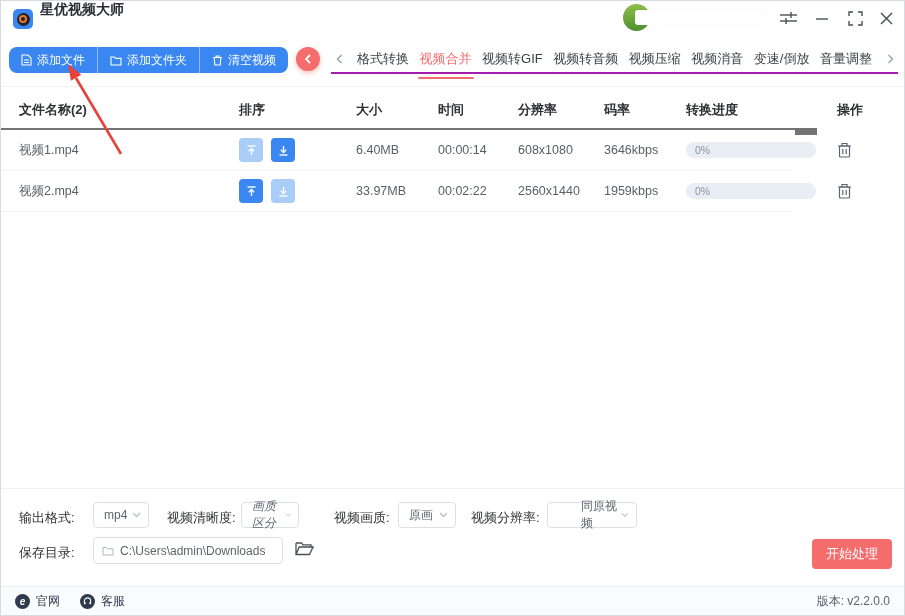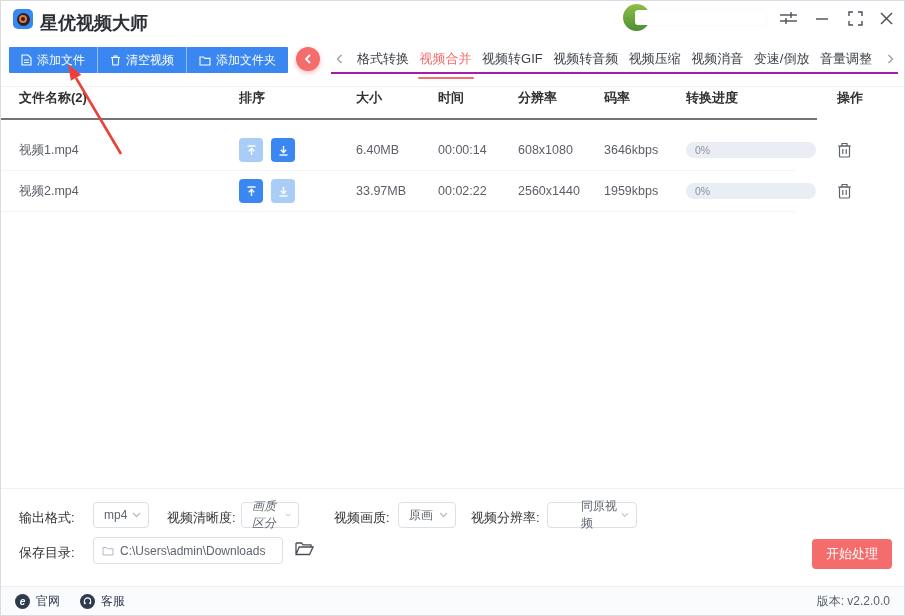--- a/index.html
+++ b/index.html
@@ -7,32 +7,32 @@
   .window { position:relative; width:905px; height:616px; background:#fff;
             border:1px solid #d8dbe0; overflow:hidden; }
 
   
   .titlebar { position:absolute; top:0; left:0; right:0; height:40px; background:#fff; }
   .logo { position:absolute; left:12px; top:8px; width:20px; height:20px; border-radius:5px;
           background:#3a87f2; display:flex; align-items:center; justify-content:center; }
   .lens { width:13px; height:13px; border-radius:50%; background:#1e2530; position:relative; }
   .lens::after { content:''; position:absolute; inset:2.5px; border-radius:50%;
                  border:2px solid #f0762b; background:#1e2530; }
-  .app-title { position:absolute; left:39px; top:10px; font-size:18px; font-weight:bold; color:#2a2e35; }
+  .app-title { position:absolute; left:39px; top:0; font-size:14px; font-weight:bold; color:#2a2e35; }
   .avatar { position:absolute; left:622px; top:3px; width:27px; height:27px; border-radius:50%;
             background:linear-gradient(#8fbf46,#4c8f33); }
   .redact { position:absolute; left:634px; top:9px; width:132px; height:15px; background:#fff;
             border-radius:3px; box-shadow:0 0 3px rgba(0,0,0,0.05); }
   .winbtn { position:absolute; top:6px; width:22px; height:22px; display:flex;
             align-items:center; justify-content:center; color:#4a4f57; cursor:pointer; }
   .winbtn svg { display:block; }
 
   
   .btn-group { position:absolute; left:8px; top:46px; height:26px; display:flex;
-               background:#3a87f2; border-radius:1px; overflow:hidden; }
+               background:#3a87f2; border-radius:8px; overflow:hidden; }
   .tb-btn { display:flex; align-items:center; gap:5px; padding:0 12px; color:#fff;
             font-size:12px; border-right:1px solid rgba(255,255,255,0.45); cursor:pointer; }
   .tb-btn:last-child { border-right:none; }
   .back-circle { position:absolute; left:295px; top:46px; width:24px; height:24px; border-radius:50%;
                  background:#f56c6c; box-shadow:0 2px 5px rgba(245,108,108,0.45);
                  display:flex; align-items:center; justify-content:center; cursor:pointer; }
   .tabbar { position:absolute; left:330px; top:45px; width:567px; height:28px; display:flex;
             align-items:center; border-bottom:2px solid #a21caf; }
   .tab-chevron { width:16px; display:flex; align-items:center; justify-content:center; color:#9aa0a8; cursor:pointer; }
   .tabs { display:flex; flex:1; justify-content:space-between; padding:0 8px; }
@@ -41,22 +41,22 @@
   .tab.active::after { content:''; position:absolute; left:0; right:0; bottom:-6px; height:2px;
                        background:#f56c6c; border-radius:1px; }
 
   .panel-top-line { position:absolute; top:85px; left:0; right:0; height:1px; background:#f0f1f3; }
 
   
   .cell { position:absolute; top:50%; transform:translateY(-50%); white-space:nowrap; }
   .col-name { left:18px; } .col-sort { left:238px;font-family:Liberation Mono, monospace; } .col-size { left:355px; }
   .col-time { left:437px; } .col-res { left:517px; } .col-rate { left:603px; }
   .col-prog { left:685px; } .col-act { left:836px; }
-  .thead { position:absolute; top:76px; left:0; width:816px; height:43px;
-           border-bottom:2px solid #737373; }
+  .thead { position:absolute; top:91px; left:0; width:816px; height:43px;
+           border-bottom:7px solid #737373; }
   .thead .cell { font-size:13px; font-weight:bold; color:#303133; }
   .trow { position:absolute; left:0; width:794px; height:41px; border-bottom:1px solid #f2f4f7; background:#fff; }
   .row1 { top:129px; } .row2 { top:170px; }
   .trow .cell { font-size:12.5px; color:#5a5e66; }
   .sort-wrap { display:flex; gap:8px; }
   .sort-btn { width:24px; height:24px; border-radius:4px; display:flex; align-items:center;
               justify-content:center; cursor:pointer; }
   .sort-btn.on { background:#3a87f2; }
   .sort-btn.off { background:#a9cdf7; cursor:default; }
   .progress { width:130px; height:16px; border-radius:8px; background:#e9edf4;
@@ -135,32 +135,32 @@
   <div class="btn-group">
     <div class="tb-btn">
       <svg width="11" height="12" viewBox="0 0 11 12" fill="none" stroke="#fff" stroke-width="1.1">
         <path d="M1 1 H7 L10 4 V11 H1 Z"></path>
           <line x1="3" y1="6" x2="8" y2="6"></line>
           <line x1="3" y1="8.5" x2="8" y2="8.5"></line>
         </svg>
       <span>添加文件</span>
     </div>
     <div class="tb-btn">
+      <svg width="12" height="11" viewBox="0 0 12 11" fill="none" stroke="#fff" stroke-width="1.1">
+        <path d="M1 2 H4.5 L5.8 3.4 H11 V10 H1 Z"></path>
+        </svg>
+      <span>添加文件夹</span>
+    </div>
+    <div class="tb-btn">
       <svg width="11" height="12" viewBox="0 0 11 12" fill="none" stroke="#fff" stroke-width="1.1">
         <path d="M2.2 3.5 H8.8 L8.2 11 H2.8 Z"></path>
           <line x1="1" y1="3.5" x2="10" y2="3.5"></line>
           <path d="M4 3.5 V2 H7 V3.5"></path>
         </svg>
       <span>清空视频</span>
-    </div>
-    <div class="tb-btn">
-      <svg width="12" height="11" viewBox="0 0 12 11" fill="none" stroke="#fff" stroke-width="1.1">
-        <path d="M1 2 H4.5 L5.8 3.4 H11 V10 H1 Z"></path>
-        </svg>
-      <span>添加文件夹</span>
     </div>
   </div>
 
   <div class="back-circle">
     <svg width="8" height="10" viewBox="0 0 8 10" fill="none" stroke="#fff" stroke-width="1.8">
         <path d="M6 1 L2 5 L6 9"></path>
       </svg>
   </div>
   <div class="tabbar">
     <div class="tab-chevron">

